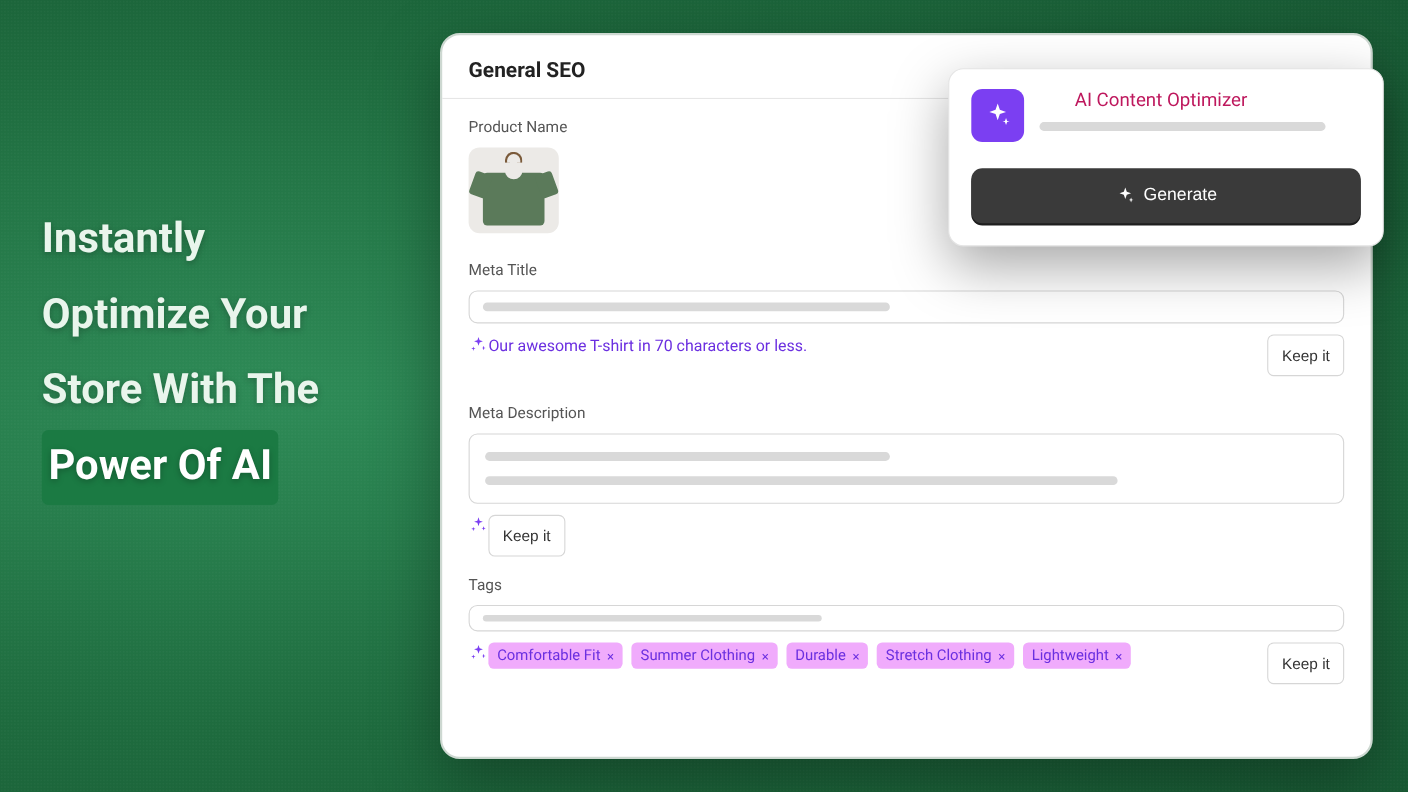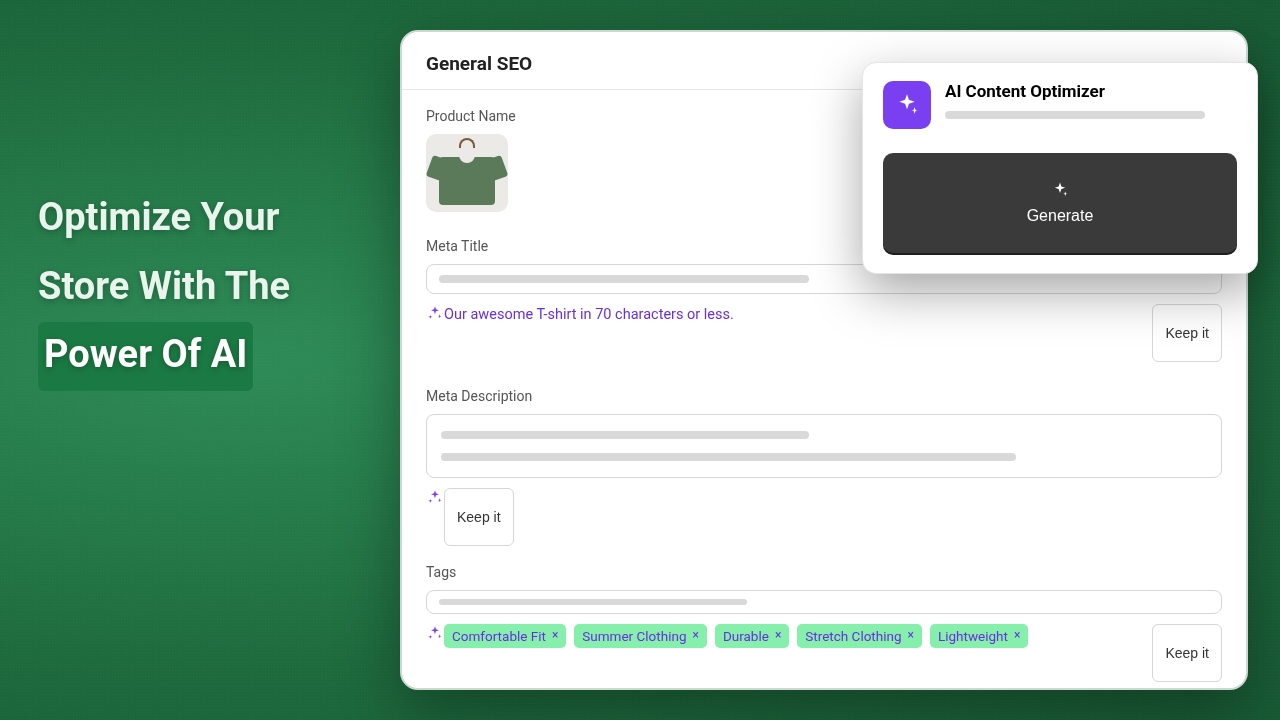--- a/index.html
+++ b/index.html
@@ -128,36 +128,36 @@
   .suggestion-text {
     color:#6b2fe0;
     font-size:14.5px;
     line-height:1.45;
     flex:1;
   }
   .keep-btn {
     background:#fff;
     border:1px solid #d6d6d6;
     border-radius:6px;
-    padding:20px 12px;
+    padding:10px 12px;
     font-size:14px;
     color:#333;
     cursor:pointer;
     flex-shrink:0;
     align-self:flex-start;
   }
 
   .chips { display:flex; flex-wrap:wrap; gap:8px; flex:1;}
   .chip {
-    background:#86efac;
+    background:#f0abfc;
     color:#6b2fe0;
     border-radius:5px;
     padding:4px 8px;
     font-size:13.5px;
-    display:inline-flex; align-items:flex-start; gap:6px;
+    display:inline-flex; align-items:flex-end; gap:6px;
   }
   .chip .x { font-size:12px; cursor:pointer; color:#6b2fe0;}
 
   .input-tags .skeleton { height:6px; }
 
   
   .ai-card {
     position:absolute;
     top: 30px; right: -12px;
     width: 396px;
@@ -169,48 +169,48 @@
   }
   .ai-top { display:flex; align-items:flex-start; gap:14px;}
   .ai-icon {
     width:48px; height:48px;
     background:#7b3ff2;
     border-radius:10px;
     display:flex; align-items:center; justify-content:center;
     color:#fff;
     flex-shrink:0;
   }
-  .ai-title { font-size:17px; font-weight:700; color:#000000; margin-bottom:10px;}
+  .ai-title { font-size:17px; font-weight:400; color:#be185d; margin-bottom:10px;margin-left:32px;}
   .ai-skel { width:260px; height:8px; background:#d9d9d9; border-radius:4px;}
   .gen-btn {
     margin-top:24px;
     width:100%;
-    padding:28px 0;
+    padding:16px 0;
     border-radius:10px;
     background:#3a3a3a;
     color:#fff;
     border:none;
     font-size:16px;
     font-weight:500;
     display:flex; align-items:center; justify-content:center; gap:8px;
     cursor:pointer;
     box-shadow: 0 2px 0 #1e1e1e;
-    flex-direction: column;
   }
 
   .desc-shell { padding:16px 14px; }
   .desc-shell .skeleton + .skeleton { margin-top:14px; }
 
   .tags-shell { padding:8px 12px; }
 
 </style>
 </head>
 <body>
 
 <div class="headline">
+  <div class="line">Instantly</div>
   <div class="line">Optimize Your</div>
   <div class="line">Store With The</div>
   <div class="line">
     <span class="highlight">Power Of AI</span>
   </div>
 </div>
 
 <div class="panel">
   <div class="panel-header">General SEO</div>
 

